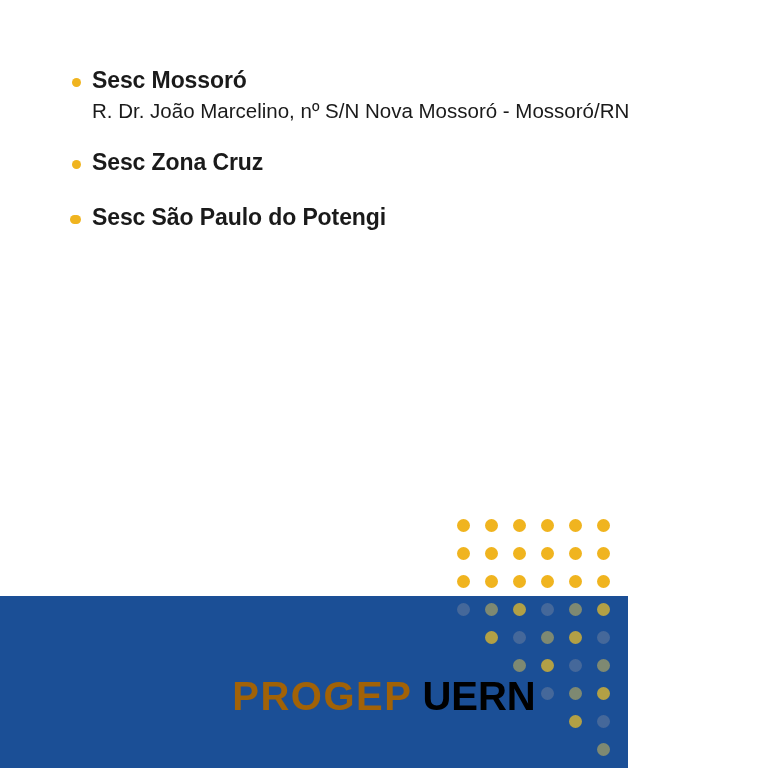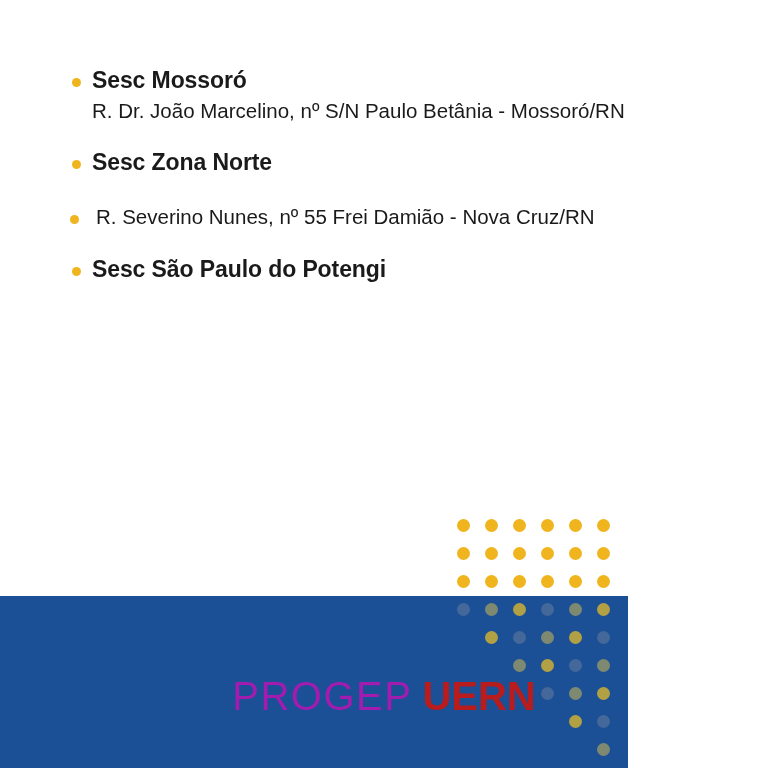--- a/index.html
+++ b/index.html
@@ -82,25 +82,25 @@
     bottom: 52px;
     width: 768px;
     text-align: center;
     font-size: 40px;
     font-weight: bold;
     letter-spacing: 1.5px;
     line-height: 1;
     white-space: nowrap;
   }
   .logo .progep {
-    color: #a21caf;
-    font-weight: normal;
+    color: #a16207;
+    font-weight: bold;
   }
   .logo .uern {
-    color: #b91c1c;
+    color: #000000;
     font-weight: bold;
     font-style: normal;
     letter-spacing: 0px;
     margin-left: 10px;
     padding: 1px 0;
   }
 
   
   .dots {
     position: absolute;
@@ -120,31 +120,30 @@
 </head>
 <body>
 
 <div class="slide">
 
   <div class="content">
 
     <div class="entry e1">
       <span class="bullet"></span>
       <p class="entry-title">Sesc Mossoró</p>
-      <p class="entry-address">R. Dr. João Marcelino, nº S/N Paulo Betânia - Mossoró/RN</p>
+      <p class="entry-address">R. Dr. João Marcelino, nº S/N Nova Mossoró - Mossoró/RN</p>
     </div>
 
     <div class="entry e2">
       <span class="bullet"></span>
-      <p class="entry-title">Sesc Zona Norte</p>
+      <p class="entry-title">Sesc Zona Cruz</p>
     </div>
 
     <div class="entry e3">
       <span class="bullet"></span>
-      <p class="entry-address">R. Severino Nunes, nº 55 Frei Damião - Nova Cruz/RN</p>
     </div>
 
     <div class="entry e4">
       <span class="bullet"></span>
       <p class="entry-title">Sesc São Paulo do Potengi</p>
     </div>
 
   </div>
 
   <div class="band"></div>

